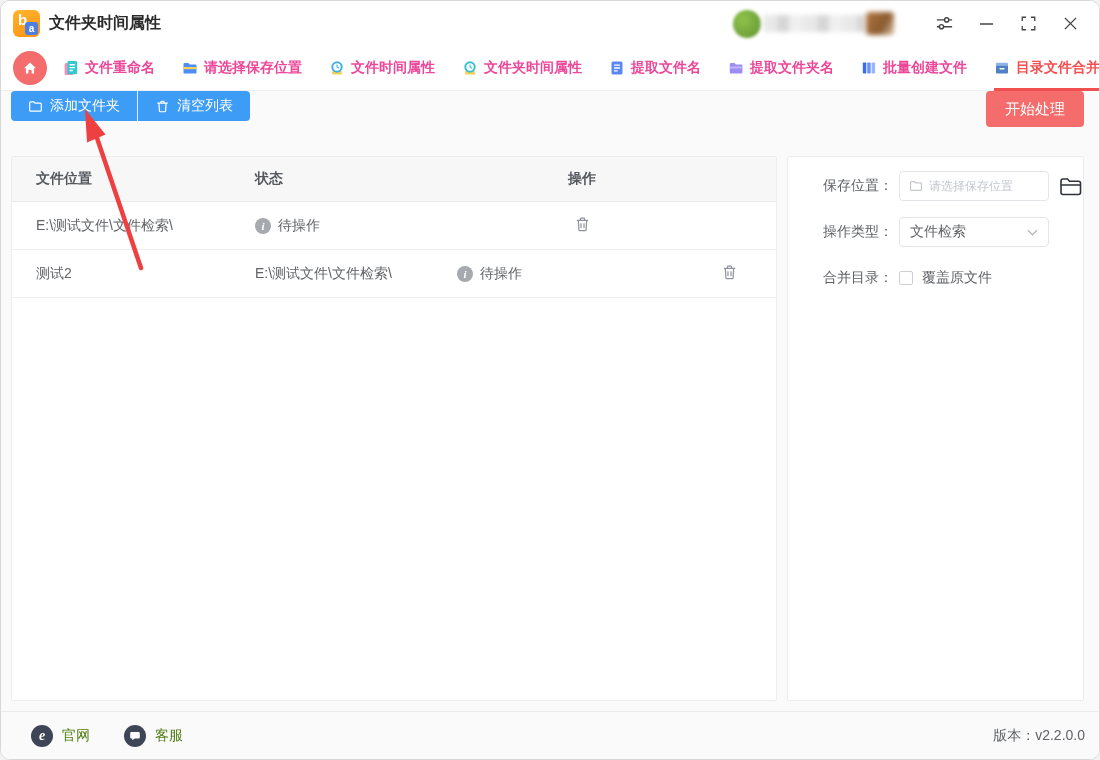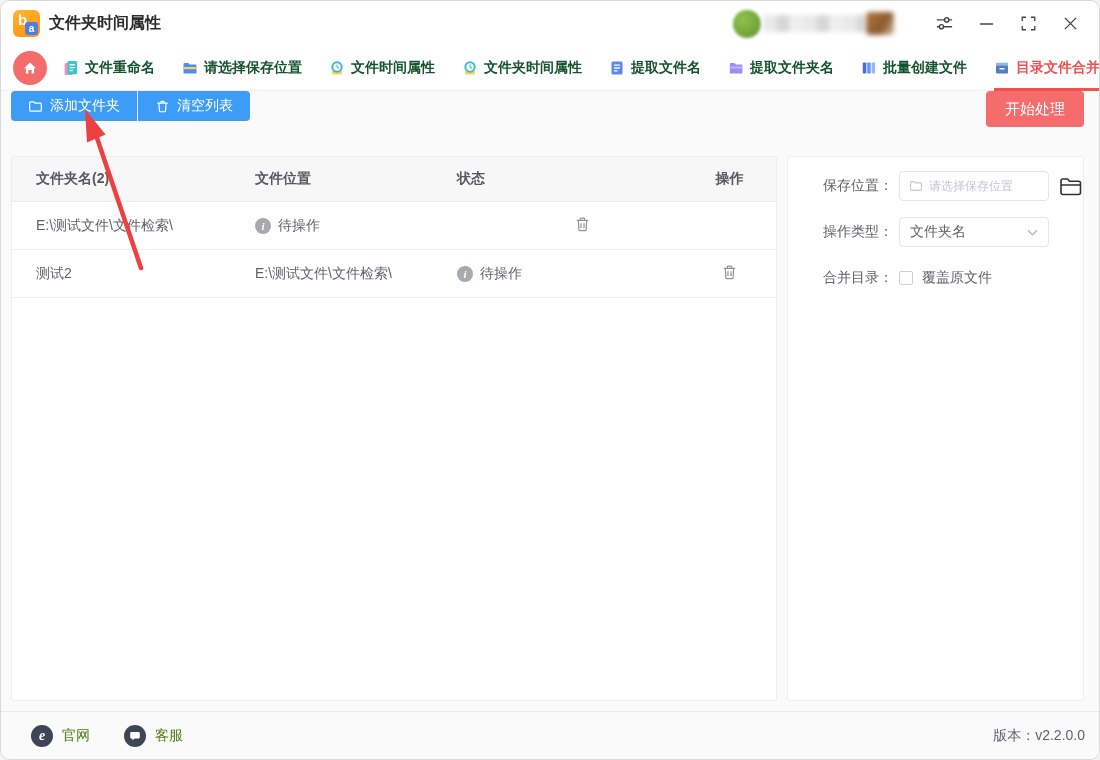--- a/index.html
+++ b/index.html
@@ -19,21 +19,21 @@
   .titlebar .spacer { flex:1; }
   .account-redacted { width:162px; height:28px; display:flex; align-items:center; margin-right:22px; }
   .account-redacted .avatar { width:28px; height:28px; border-radius:50%; background:radial-gradient(circle at 35% 35%,#8fc24a,#5f9330); filter:blur(1.5px); flex-shrink:0; }
   .account-redacted .bar { width:102px; height:17px; margin-left:2px; background:repeating-linear-gradient(90deg,#e9e9e9 0 14px,#d6d6d6 14px 26px,#efefef 26px 40px); filter:blur(2.5px); }
   .account-redacted .tail { width:28px; height:23px; margin-left:1px; border-radius:4px; background:linear-gradient(120deg,#b0763f,#8a5a2e 60%,#d8c2a8); filter:blur(2.5px); }
   .win-btn { width:30px; height:30px; display:flex; align-items:center; justify-content:center; margin-left:12px; cursor:pointer; color:#444; }
   
   .tabbar { height:45px; display:flex; align-items:center; padding:0 12px; border-bottom:1px solid #f0f1f4; background:#fff; flex-shrink:0; }
   .home-btn { width:34px; height:34px; border-radius:50%; background:#f56c6c; display:flex; align-items:center; justify-content:center; margin-right:16px; flex-shrink:0; cursor:pointer; }
   .tabs { display:flex; align-items:stretch; height:45px; gap:27px; }
-  .tab { display:flex; align-items:center; gap:6px; font-size:14px; font-weight:700; color:#14532d; border-bottom:3px solid transparent; padding-top:2px; cursor:pointer; white-space:nowrap; }
+  .tab { display:flex; align-items:center; gap:6px; font-size:14px; font-weight:700; color:#ec4899; border-bottom:3px solid transparent; padding-top:2px; cursor:pointer; white-space:nowrap; }
   .tab.active { color:#f25050; border-bottom-color:#f25050; }
   .tab svg { width:16px; height:16px; }
   
   .main { flex:1; background:#fafafb; display:flex; flex-direction:column; }
   .toolbar { height:65px; display:flex; justify-content:space-between; align-items:flex-start; padding:0 15px 12px 10px; }
   .btn-group { display:flex; border-radius:4px; overflow:hidden; }
   .blue-btn { height:30px; background:#3d9cf5; color:#fff; font-size:14px; display:flex; align-items:center; gap:7px; padding:0 17px; border:none; cursor:pointer; font-family:inherit; }
   .btn-group .blue-btn + .blue-btn { border-left:1px solid rgba(255,255,255,.85); }
   .start-btn { height:36px; width:98px; background:#f56c6c; color:#fff; font-size:15px; border:none; border-radius:4px; cursor:pointer; font-family:inherit; }
   .content { display:flex; gap:10px; padding:0 15px 0 10px; height:545px; }
@@ -205,21 +205,20 @@
           <span>清空列表</span>
         </button>
       </div>
       <button class="start-btn">开始处理</button>
     </div>
 
     <div class="content">
 
       <div class="table-card">
         <div class="t-head">
-          <div>文件夹名(2)</div>
           <div>文件位置</div>
           <div>状态</div>
           <div class="t-cell-action">操作</div>
         </div>
         <div class="t-row">
           <div>E:\测试文件\文件检索\</div>
           <div class="status-cell">
             <span class="info-ic">i</span>
             <span>待操作</span>
           </div>
@@ -259,21 +258,21 @@
           </div>
           <button class="browse-btn">
             <svg width="24" height="21" viewBox="0 0 24 21">
                 <path d="M2 5 a2 2 0 0 1 2-2 h4.5 l2 2.3 h9 a2 2 0 0 1 2 2 V16.5 a2 2 0 0 1 -2 2 H4 a2 2 0 0 1 -2 -2 z M2 9 h19.5" fill="none" stroke="#2e3238" stroke-width="1.6"></path>
               </svg>
           </button>
         </div>
         <div class="p-row">
           <span class="p-label">操作类型：</span>
           <div class="select-box">
-            <span>文件夹名</span>
+            <span>文件检索</span>
             <svg width="11" height="7" viewBox="0 0 12 7">
                 <path d="M1 1 L6 6 L11 1" fill="none" stroke="#b4b8c0" stroke-width="1.4"></path>
               </svg>
           </div>
         </div>
         <div class="p-row">
           <span class="p-label">合并目录：</span>
           <input type="checkbox" class="checkbox" style="">
           <span class="cb-label">覆盖原文件</span>
         </div>

